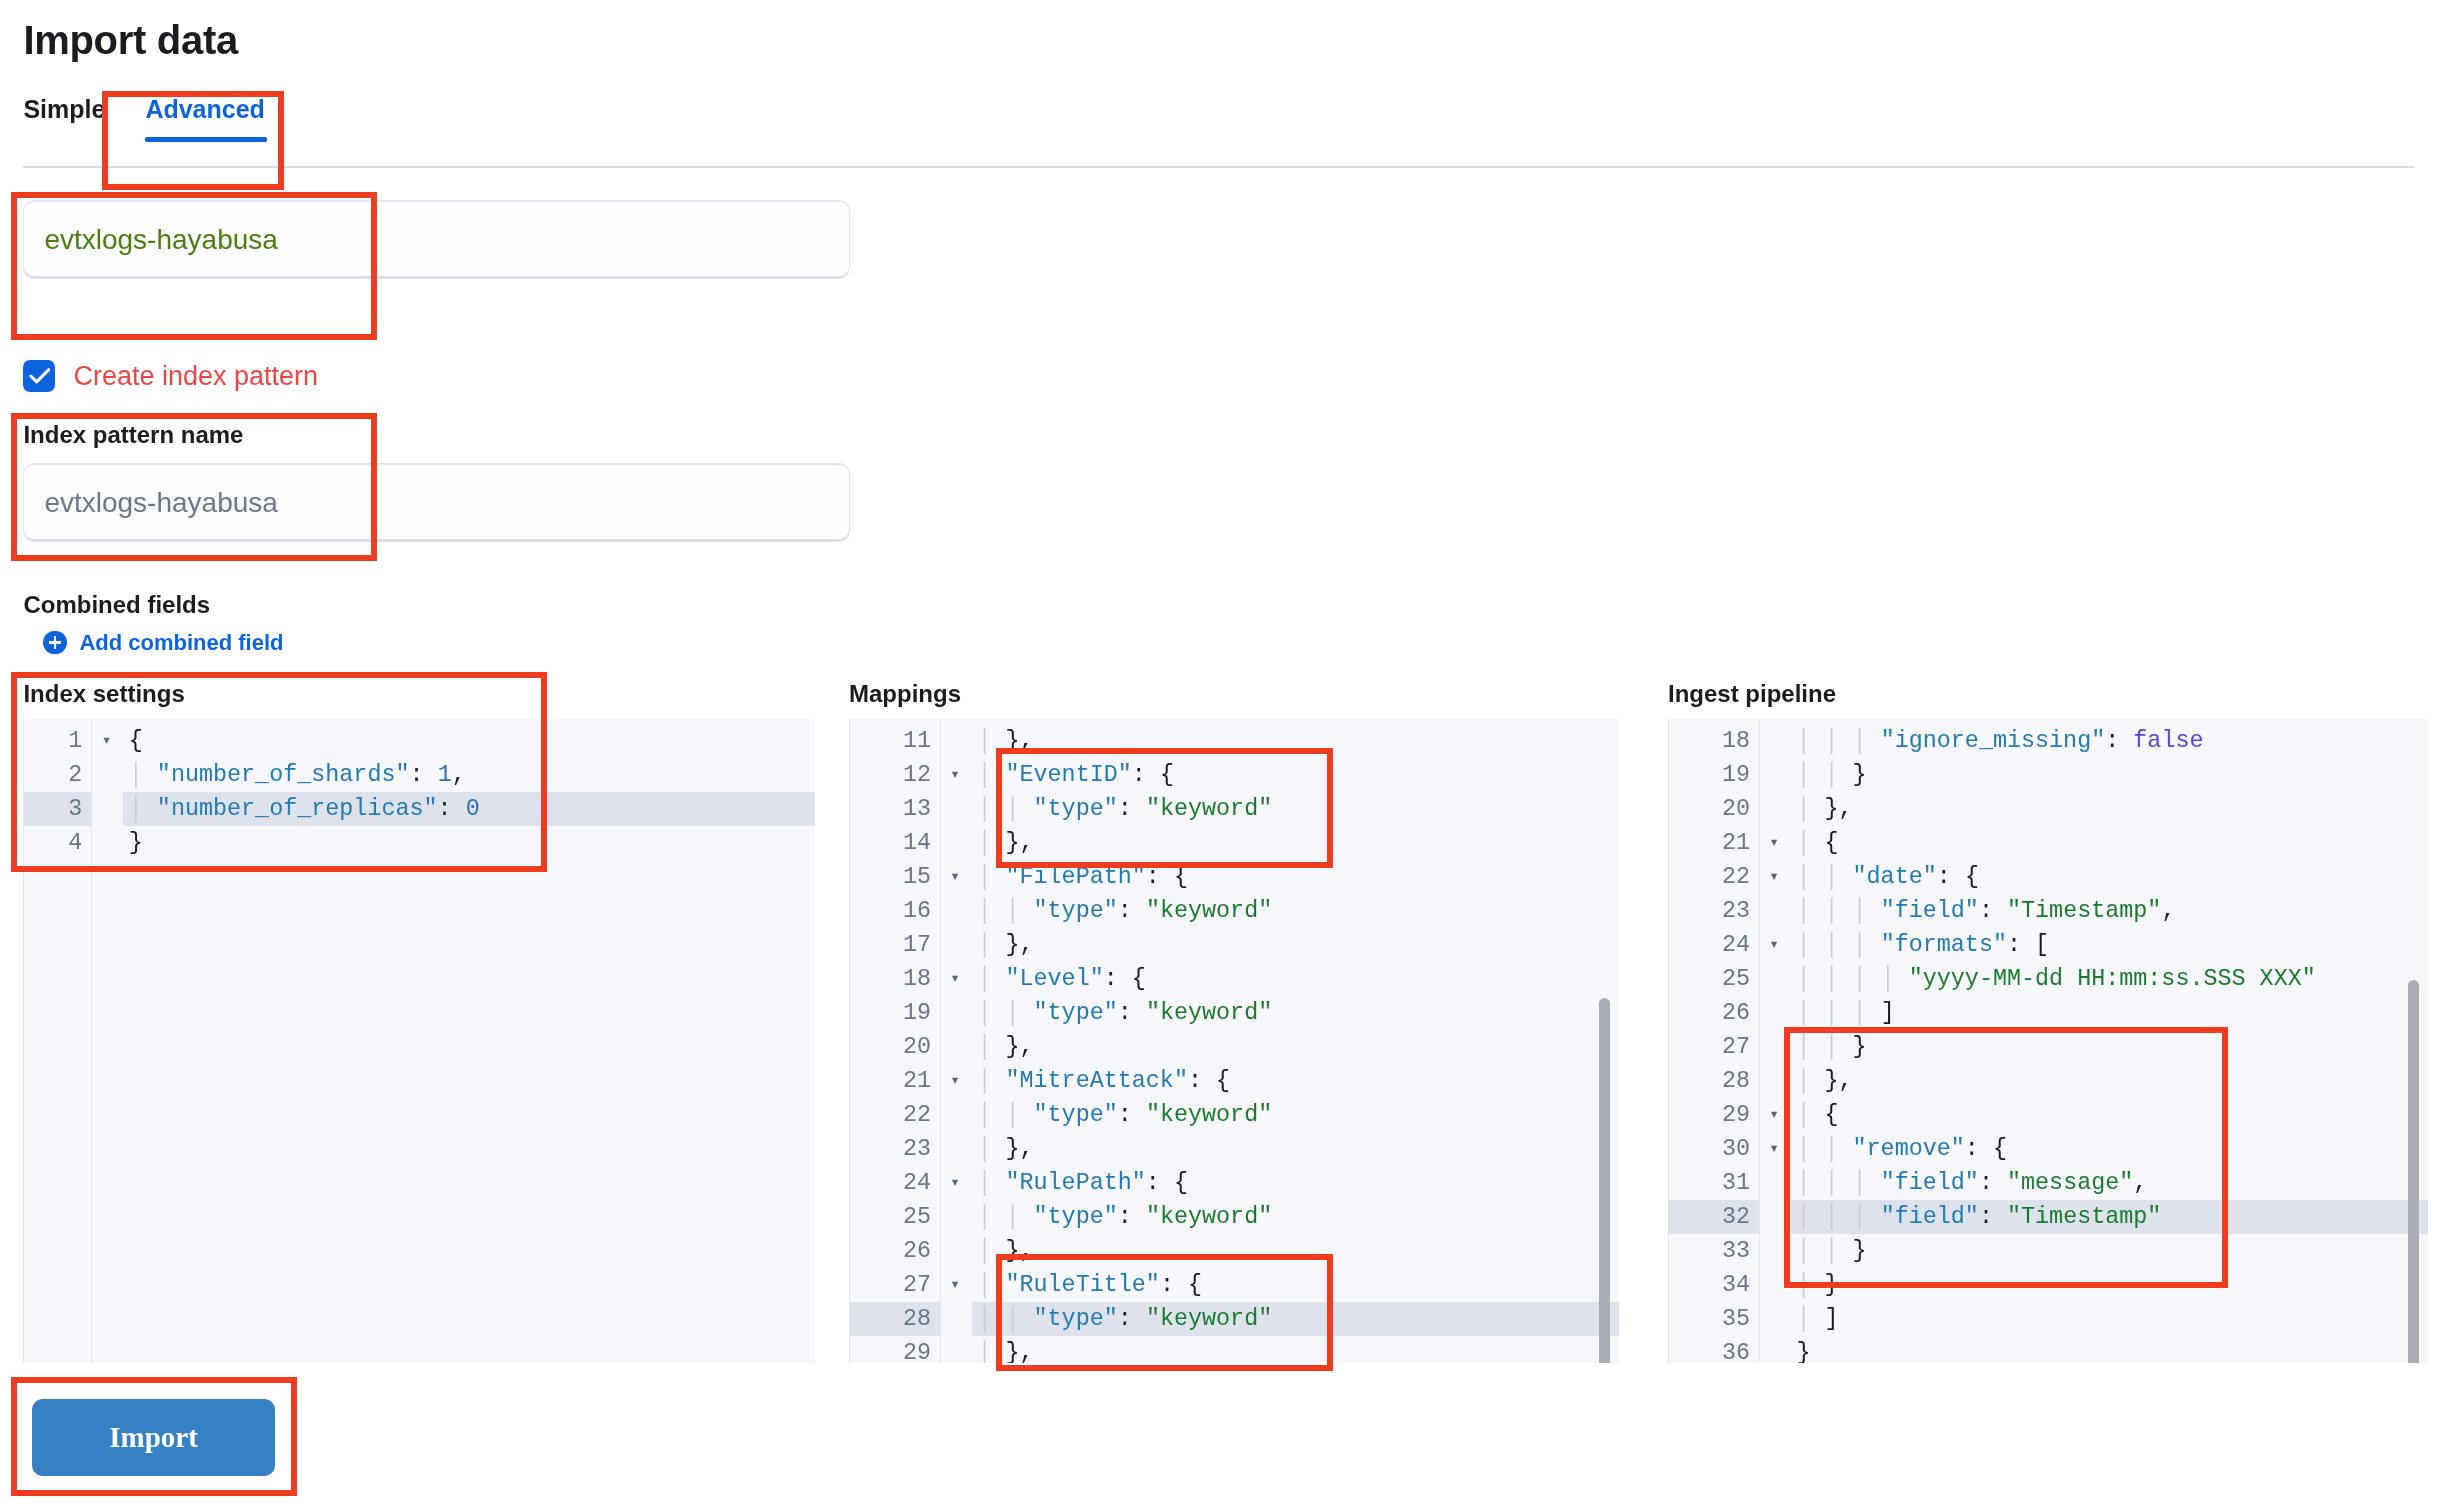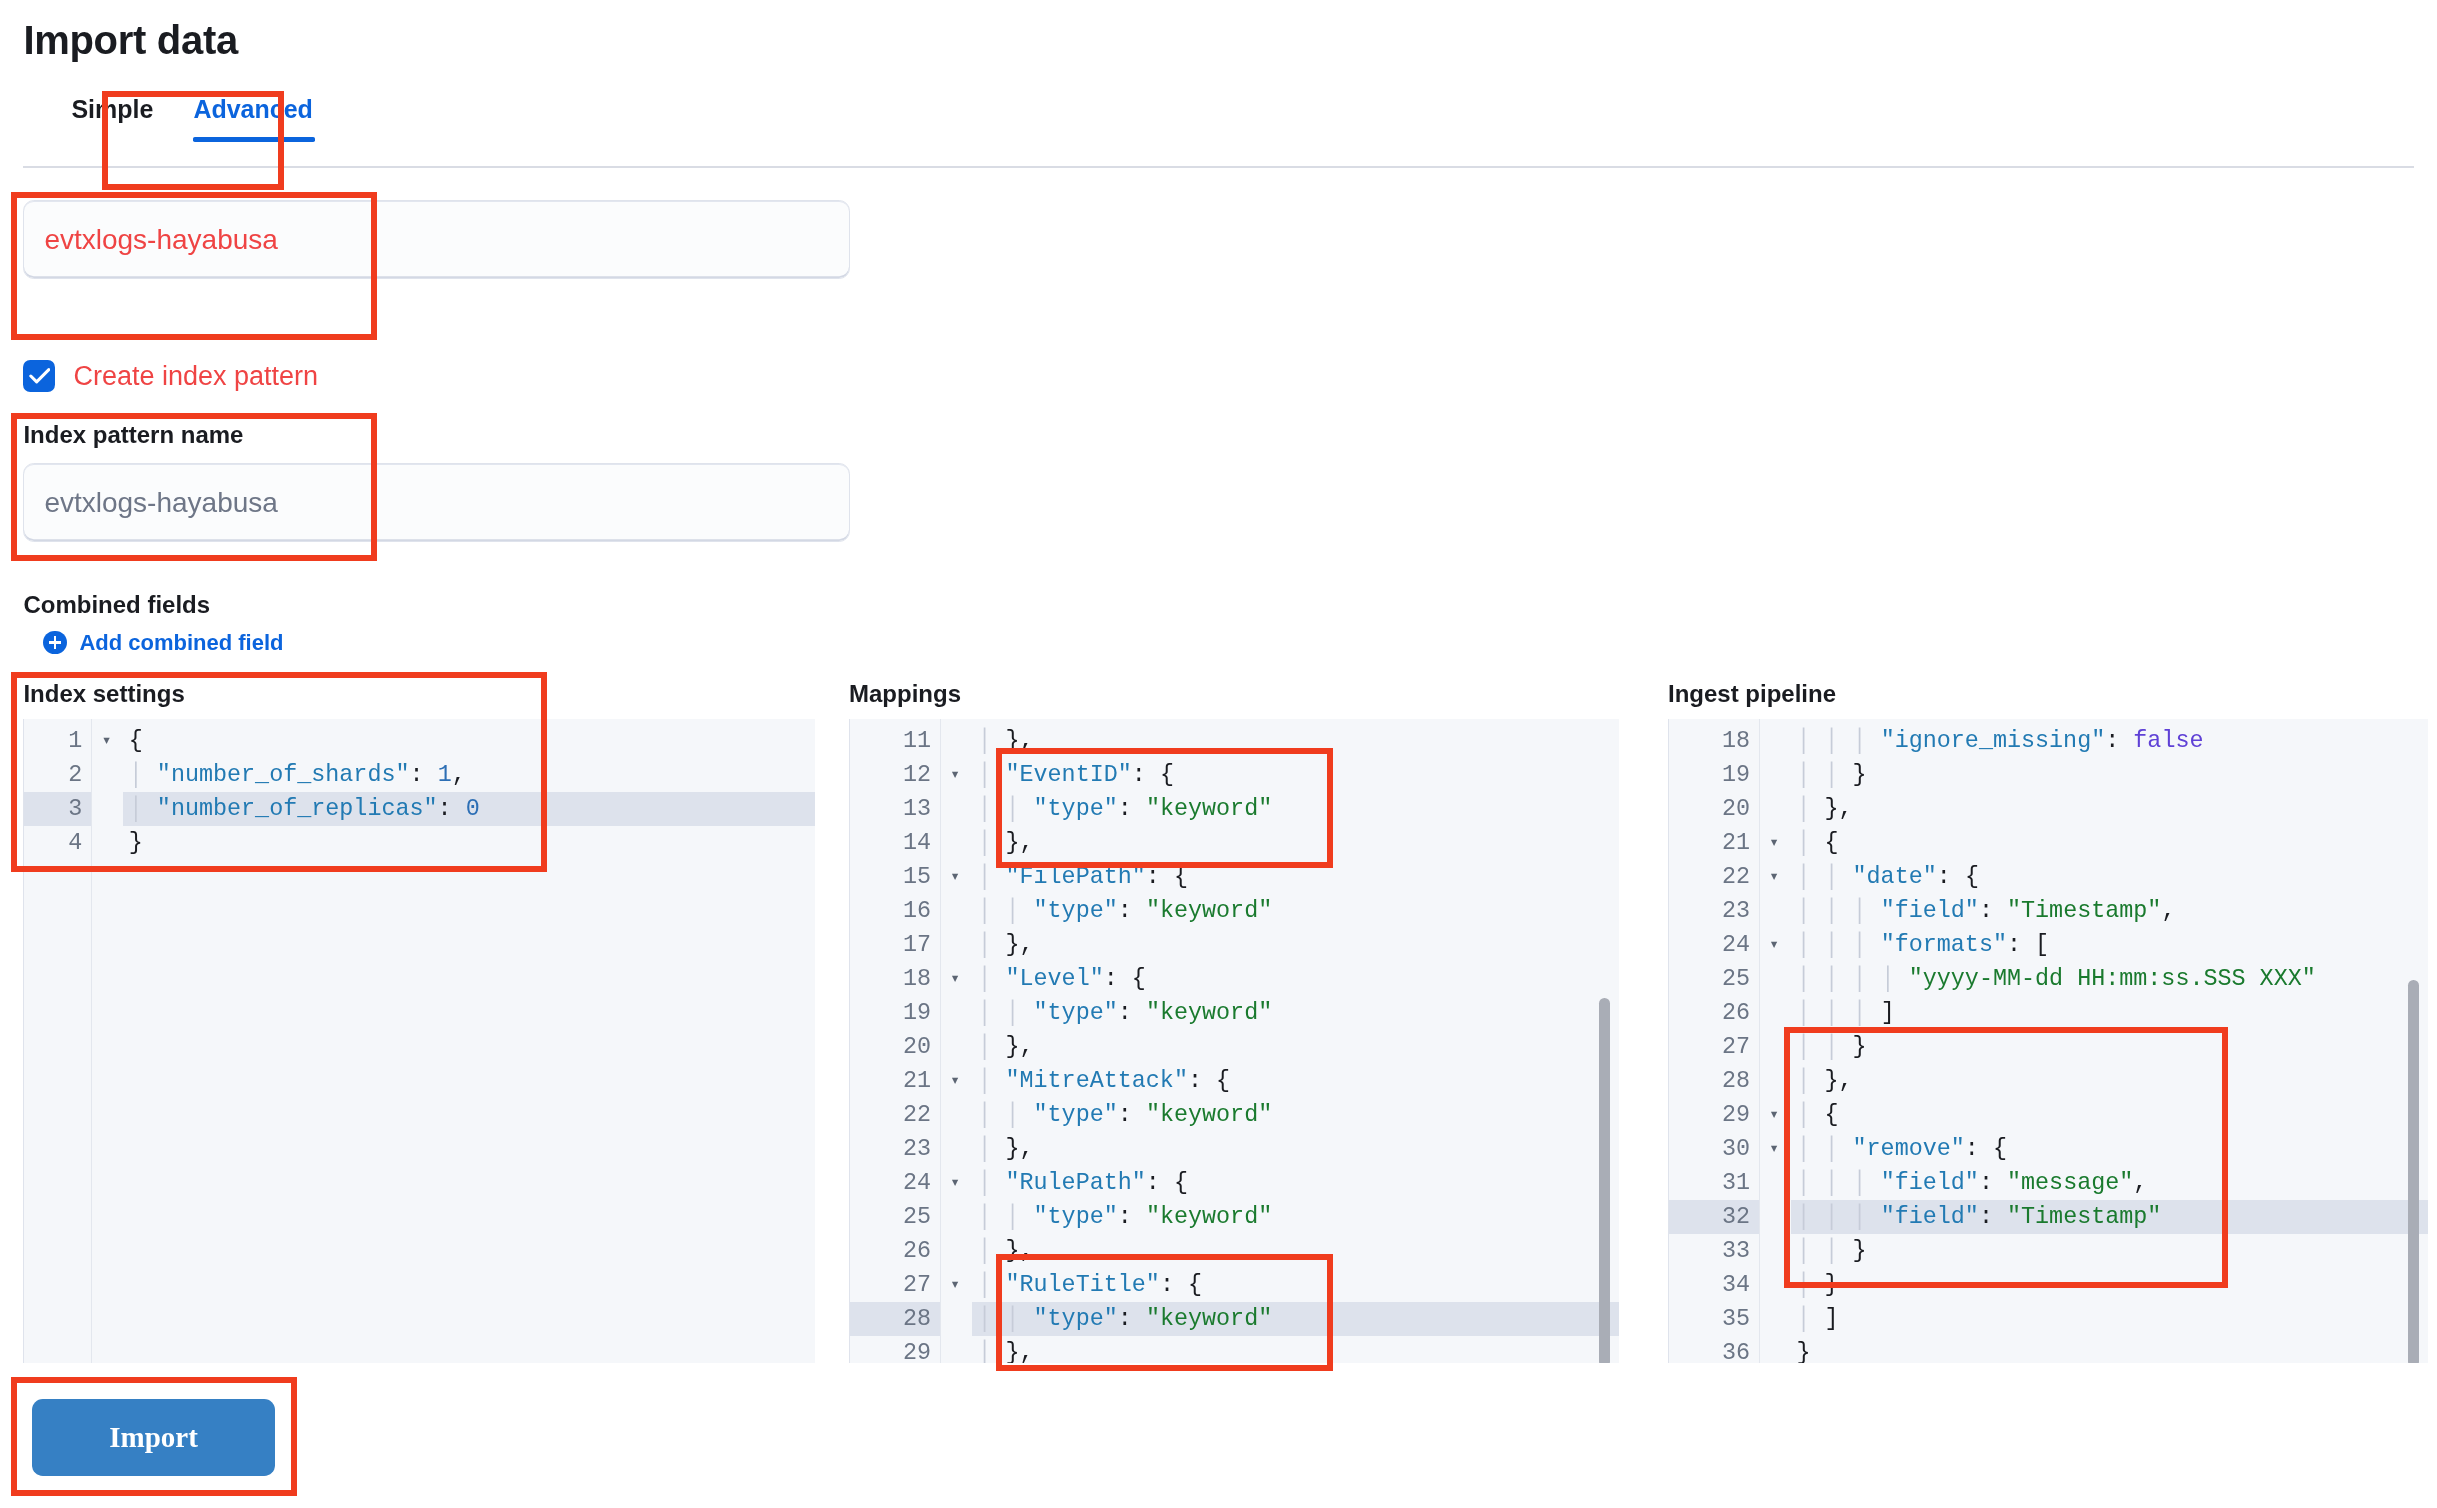--- a/index.html
+++ b/index.html
@@ -16,21 +16,21 @@
   
   .page-title {
     position: absolute; left: 23.4px; top: 18px;
     font-size: 40px; font-weight: 700; color: #1a1c21;
     letter-spacing: -0.3px;
   }
 
   
   .tabs {
     position: absolute; left: 23.4px; top: 95px;
-    display: flex; align-items: flex-end; gap: 0px; margin-left: 48px;
+    display: flex; align-items: flex-end; gap: 0px;
   }
   .tab {
     font-size: 25px; font-weight: 700; color: #1a1c21;
     padding: 0 20px 18px 20px; position: relative; cursor: pointer;
     white-space: nowrap;
   }
   .tab:first-child { padding-left: 0; }
   .tab.active { color: #0b64dd; }
   .tab.active::after {
     content: ""; position: absolute; left: 20px; right: 18px; bottom: 0;
@@ -45,21 +45,21 @@
   .field-label {
     font-size: 24px; font-weight: 700; color: #1a1c21;
   }
   .text-input {
     box-sizing: border-box;
     width: 827px; height: 79px;
     background: #fbfcfd;
     border: 0.9px solid #dfe3ec;
     border-radius: 10.8px;
     box-shadow: 0 0.9px 0 0 #e2e6ef inset, 0 -1.8px 0 0 #d3d8e4 inset;
-    font-size: 28px; color: #ef4444;
+    font-size: 28px; color: #4d7c0f;
     padding: 0 20px;
     font-family: "Liberation Sans", sans-serif;
     outline: none;
   }
   .text-input::placeholder { color: #6e7687; }
 
   #index-name-block { position: absolute; left: 23.4px; top: 200px; }
   #index-name-block .field-label { margin-bottom: 14.4px; }
 
   .checkbox-row {

